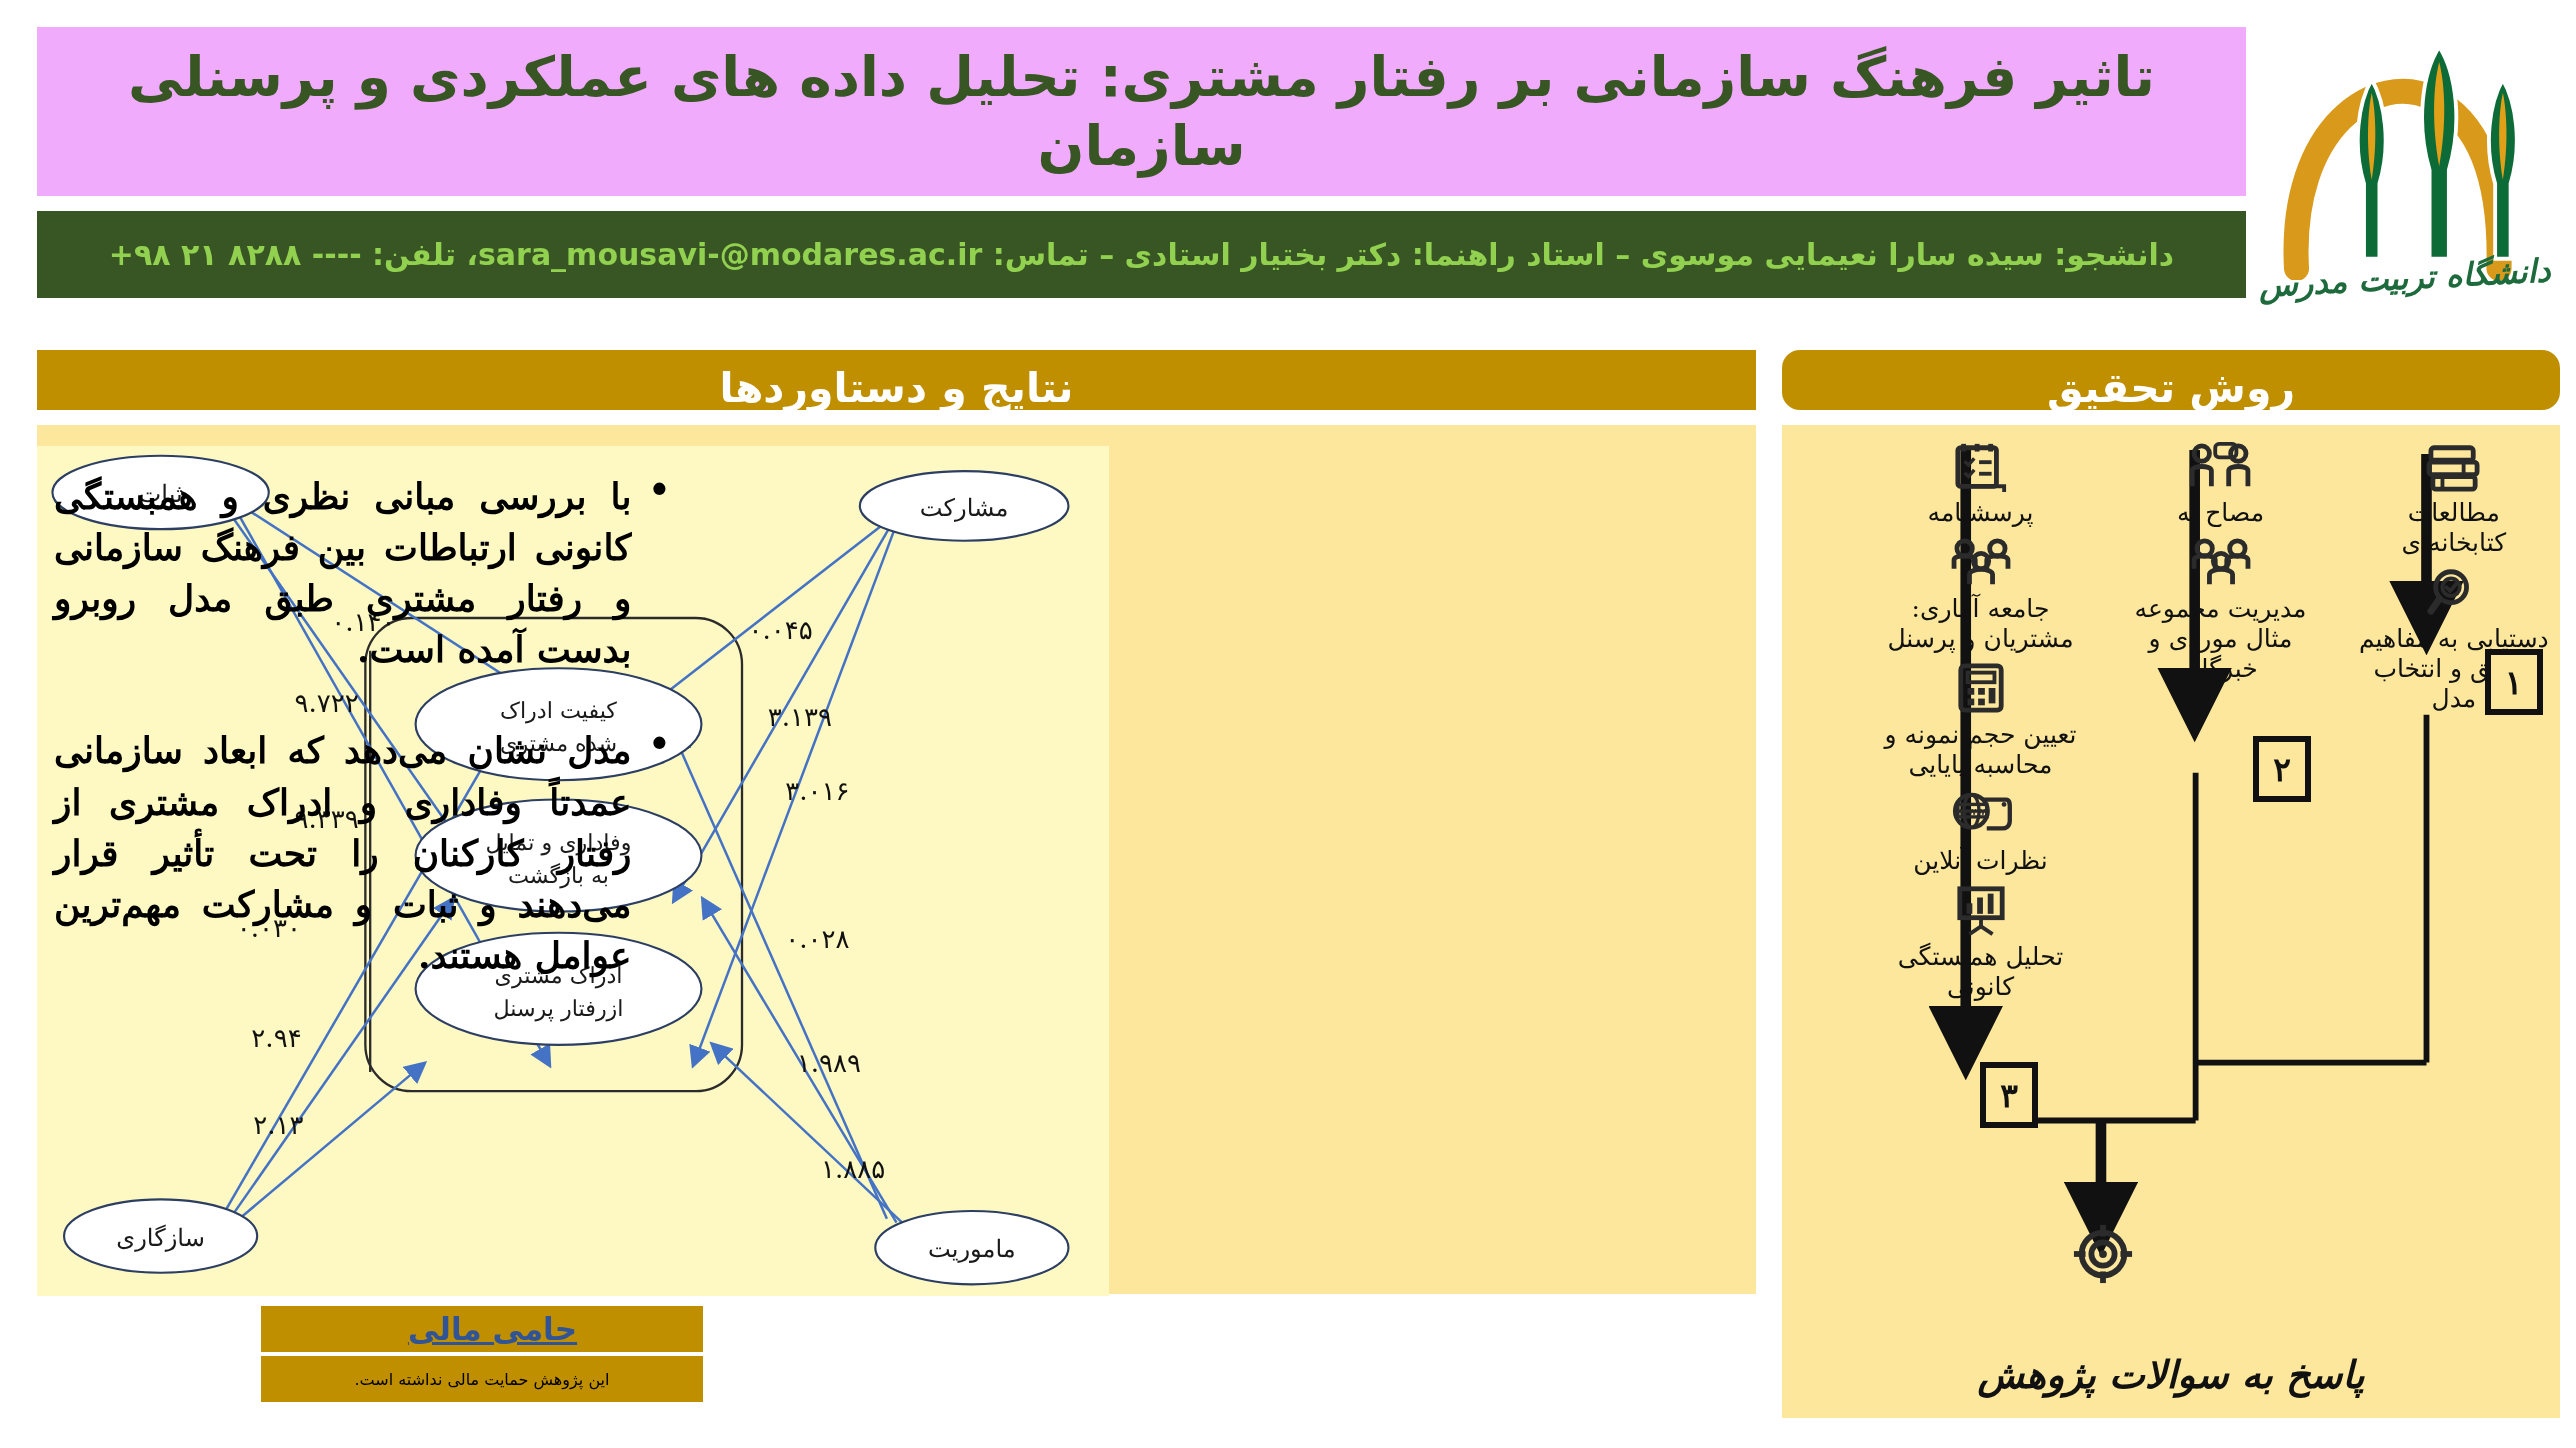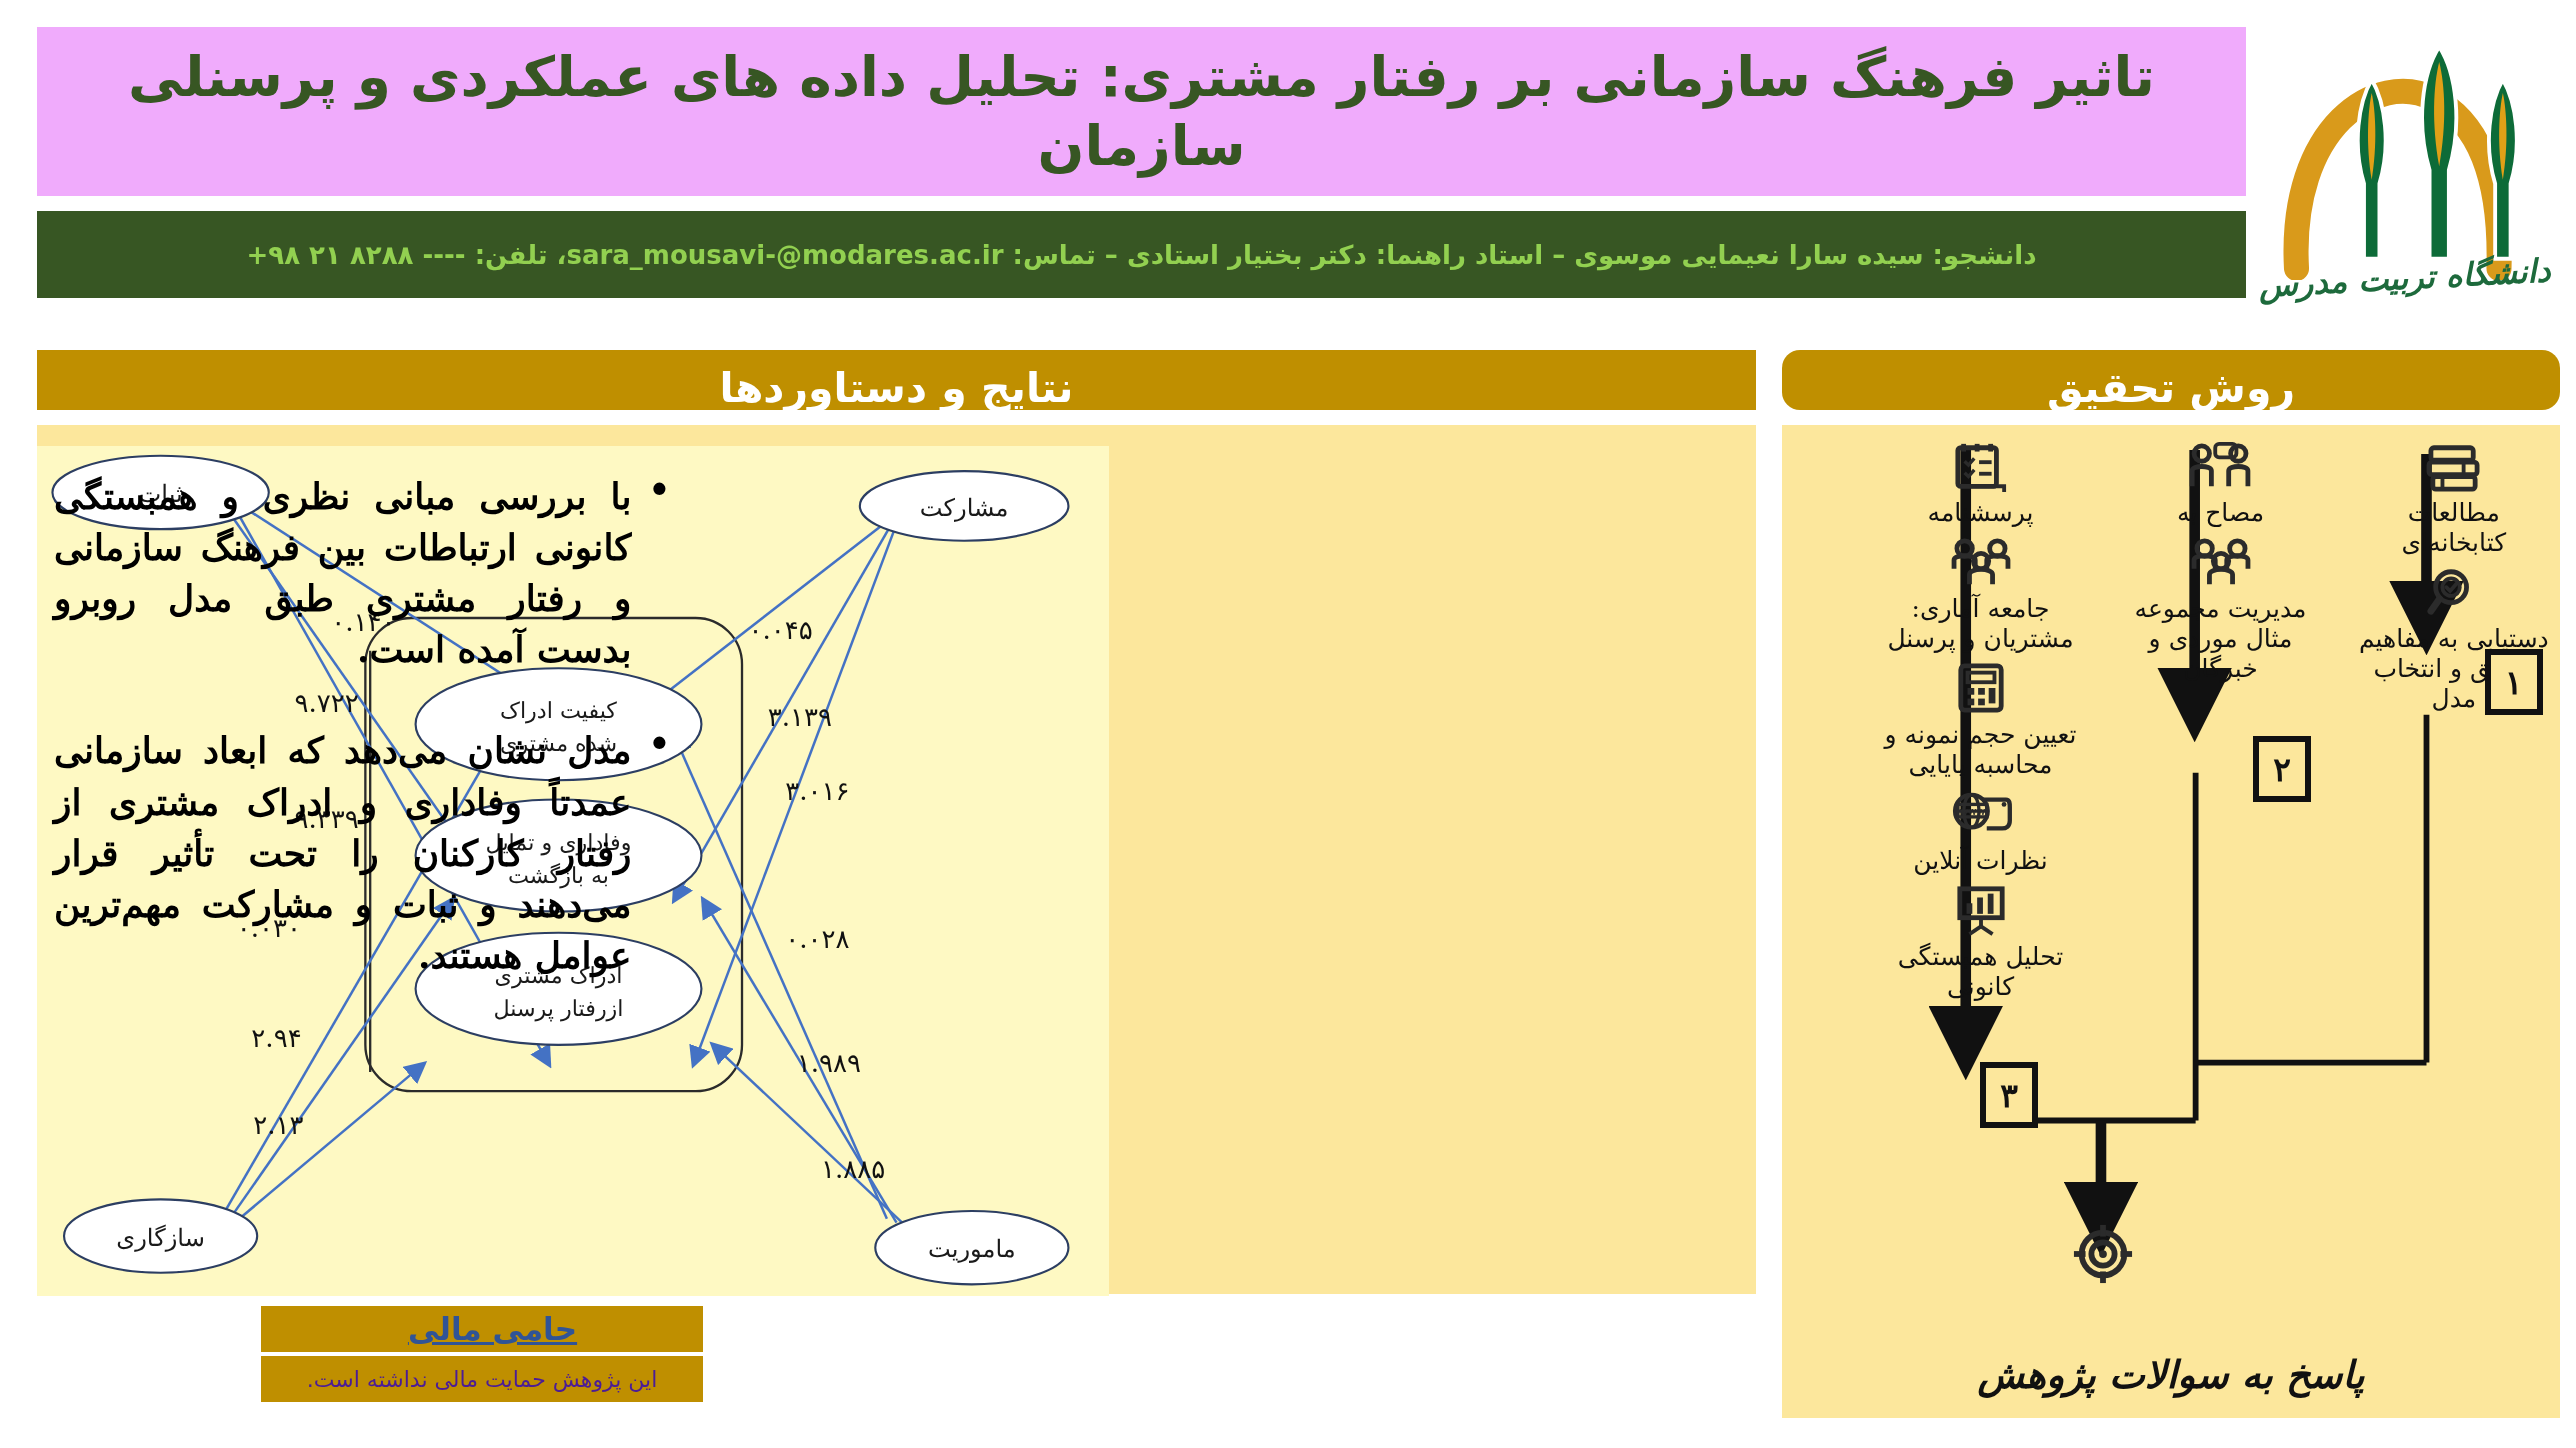--- a/index.html
+++ b/index.html
@@ -13,21 +13,21 @@
   #title-text{
     color:#375623;font-size:55px;font-weight:bold;line-height:1.25;
     text-align:center;padding:0 39px;font-family:"DejaVu Sans",sans-serif;
     letter-spacing:-1px;
   }
   #author-banner{
     position:absolute;left:37px;top:211px;width:2209px;height:87px;
     background:#375623;display:flex;align-items:center;justify-content:center;
   }
   #author-text{
-    color:#92d050;font-size:26px;font-weight:bold;text-align:center;
+    color:#92d050;font-size:30px;font-weight:bold;text-align:center;
     padding:0 39px;direction:rtl;
   }
   
   #logo{position:absolute;left:2250px;top:9.7px;width:309px;height:324px;}
   #logo svg{display:block;}
   #logo-caption{
     position:absolute;left:2250px;top:259px;width:309px;text-align:center;
     color:#1d6a3c;font-size:32px;font-weight:bold;font-style:italic;
     transform:rotate(-3deg);
   }
@@ -91,21 +91,21 @@
     position:absolute;left:261px;top:1306px;width:442px;height:46px;
     background:#bf8f00;display:flex;align-items:center;justify-content:center;
   }
   #sponsor-banner span{
     color:#305496;font-size:31px;font-weight:bold;text-decoration:underline;margin-left:21px;
   }
   #sponsor-note{
     position:absolute;left:261px;top:1356px;width:442px;height:46px;
     background:#bf8f00;display:flex;align-items:center;justify-content:center;
   }
-  #sponsor-note span{color:#4c1d95;font-size:22px;}
+  #sponsor-note span{color:#000000;font-size:16px;}
 
   
   #method-panel{
     position:absolute;left:1782px;top:425px;width:778px;height:993px;
     background:#fce79c;
   }
   #method-svg{position:absolute;left:0;top:0;}
   .m-col{position:absolute;width:193px;text-align:center;direction:rtl;}
   .m-icon{height:60px;display:flex;align-items:center;justify-content:center;margin-bottom:1.9px;}
   .m-icon svg{display:block;}

